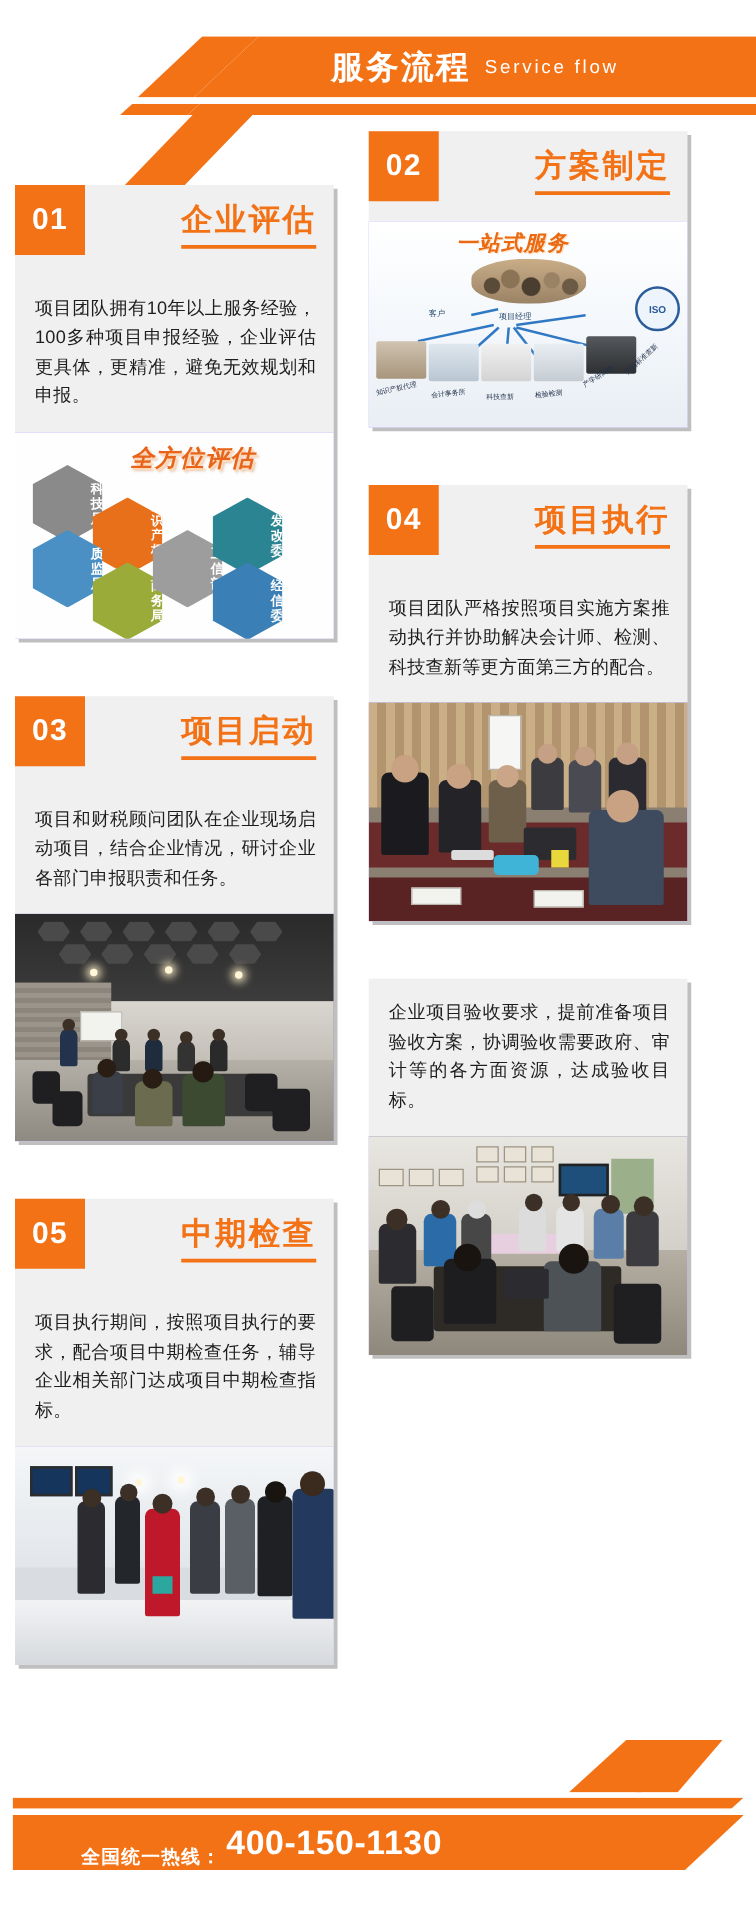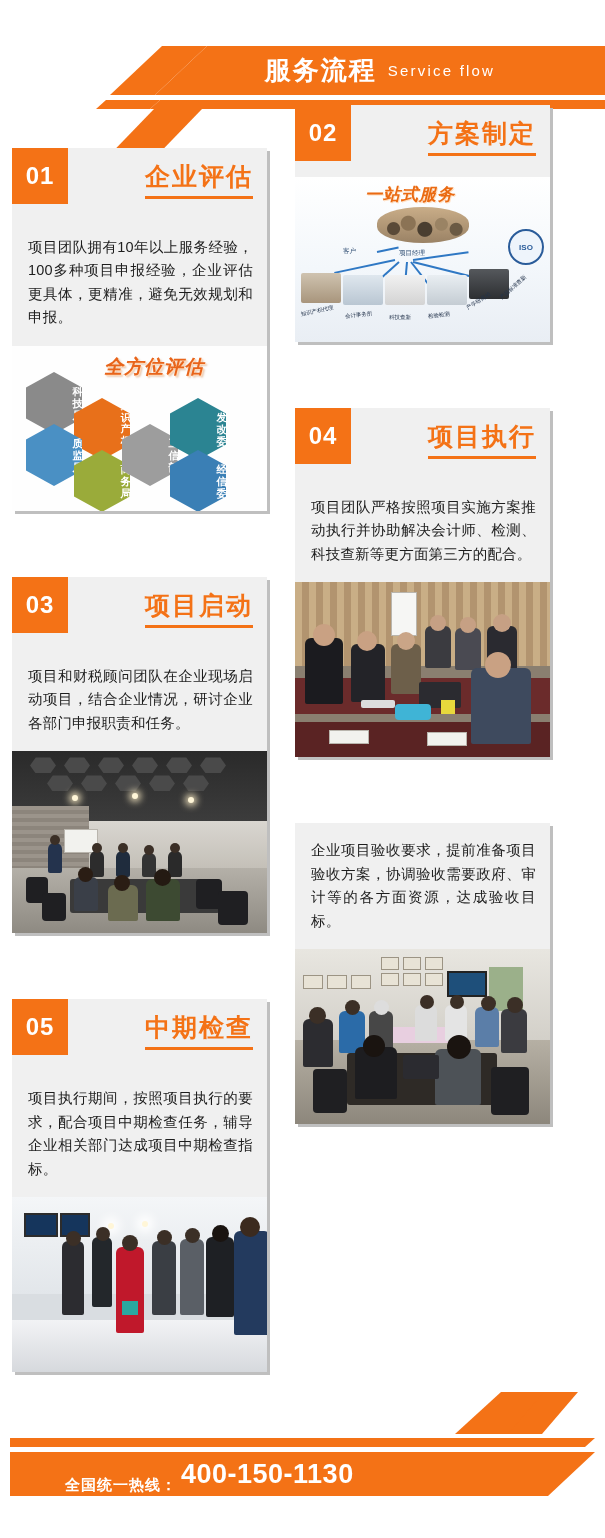--- a/index.html
+++ b/index.html
@@ -3,21 +3,21 @@
 <meta charset="utf-8">
 <style>
   * { margin:0; padding:0; box-sizing:border-box; }
   html,body { background:#ffffff; }
   body {
     width:605px; height:1538px; position:relative; overflow:hidden;
     font-family:"Liberation Sans","DejaVu Sans",sans-serif;
   }
 
   
-  .header { position:absolute; left:0; top:17px; width:605px; height:100px;text-align:center; }
+  .header { position:absolute; left:0; top:0; width:605px; height:100px;text-align:center; }
   .hdr-band {
     position:absolute; left:155px; top:29px; width:450px; height:49px;
     background:#f47216;
     clip-path: polygon(52px 0, 450px 0, 450px 49px, 0 49px);
   }
   .hdr-band-tail {
     position:absolute; left:110px; top:29px; width:100px; height:49px;
     background:#f47216;
     clip-path: polygon(97px 0, 45px 49px, 0 49px, 52px 0);
   }
@@ -50,21 +50,21 @@
 
   
   .col { position:absolute; width:255px; }
   .col-left  { left:12px; top:148px; }
   .col-right { left:295px; top:105px; }
 
   .card {
     position:relative; width:255px;
     background:#f0f0f0;
     box-shadow:3px 3px 0 0 #bfbfbf;
-    margin-bottom:66px;
+    margin-bottom:46px;
   }
   .card-head { position:relative; min-height:72px; }
   .badge {
     position:absolute; left:0; top:0; width:56px; height:56px;
     background:#f47216; color:#fff;
     display:flex; align-items:center; justify-content:center;
     font-size:24px; font-weight:bold; letter-spacing:1px;
     z-index:3;
   }
   .card-title-wrap {

